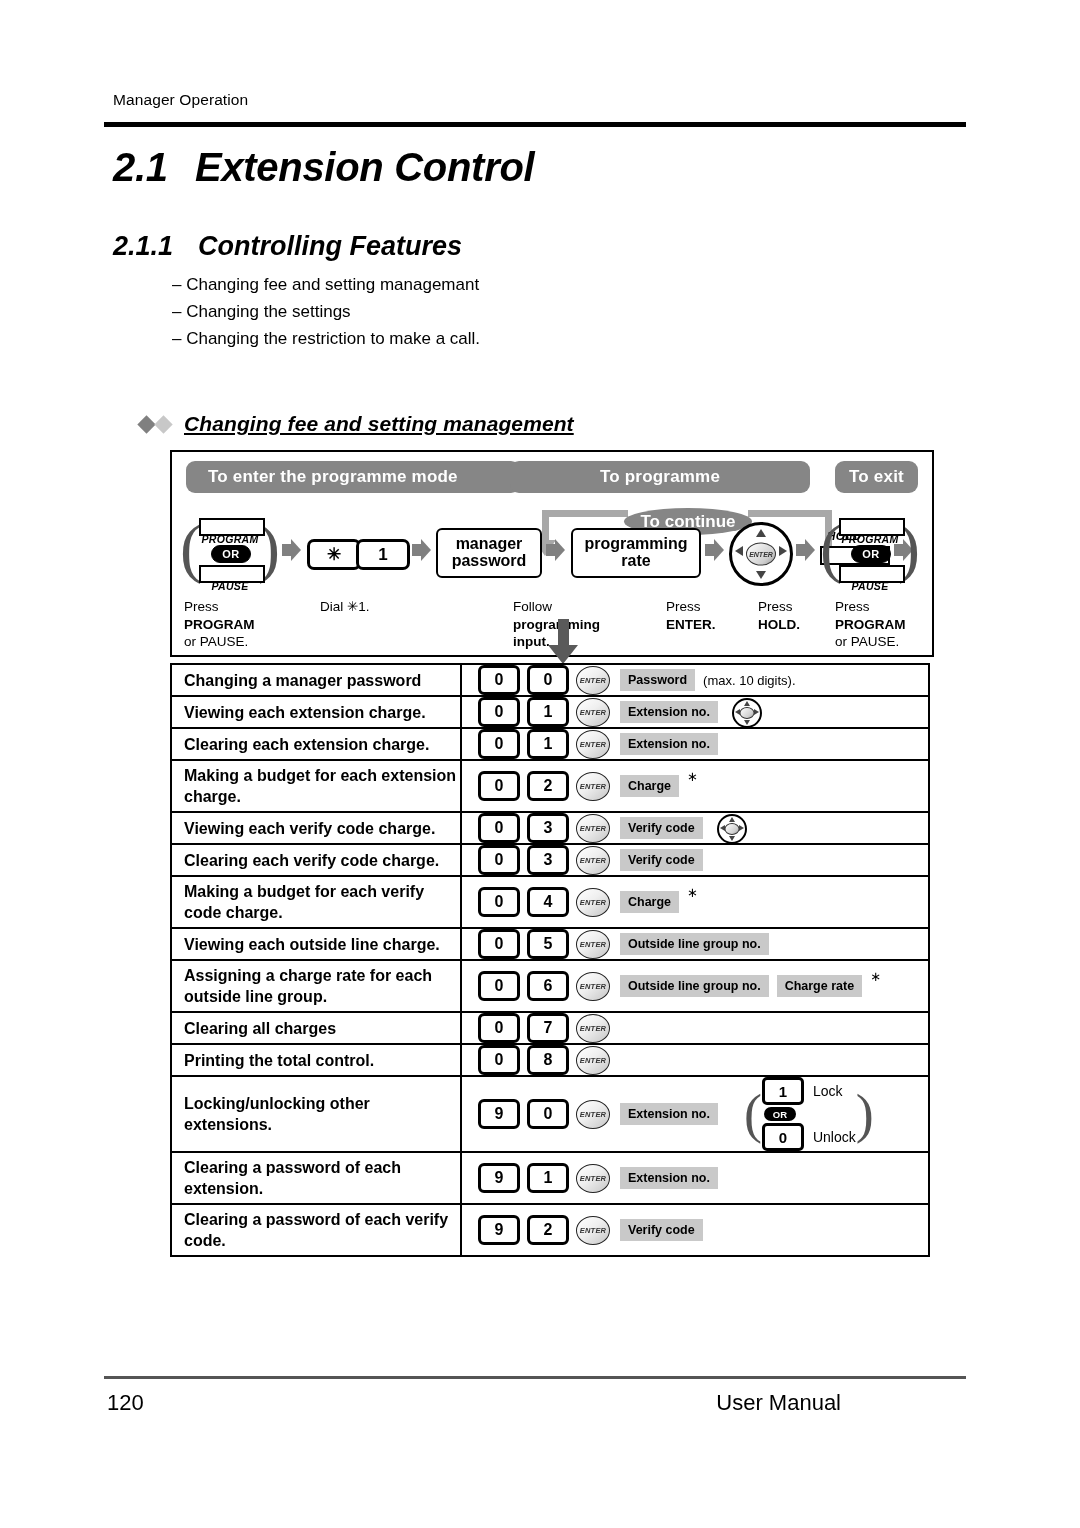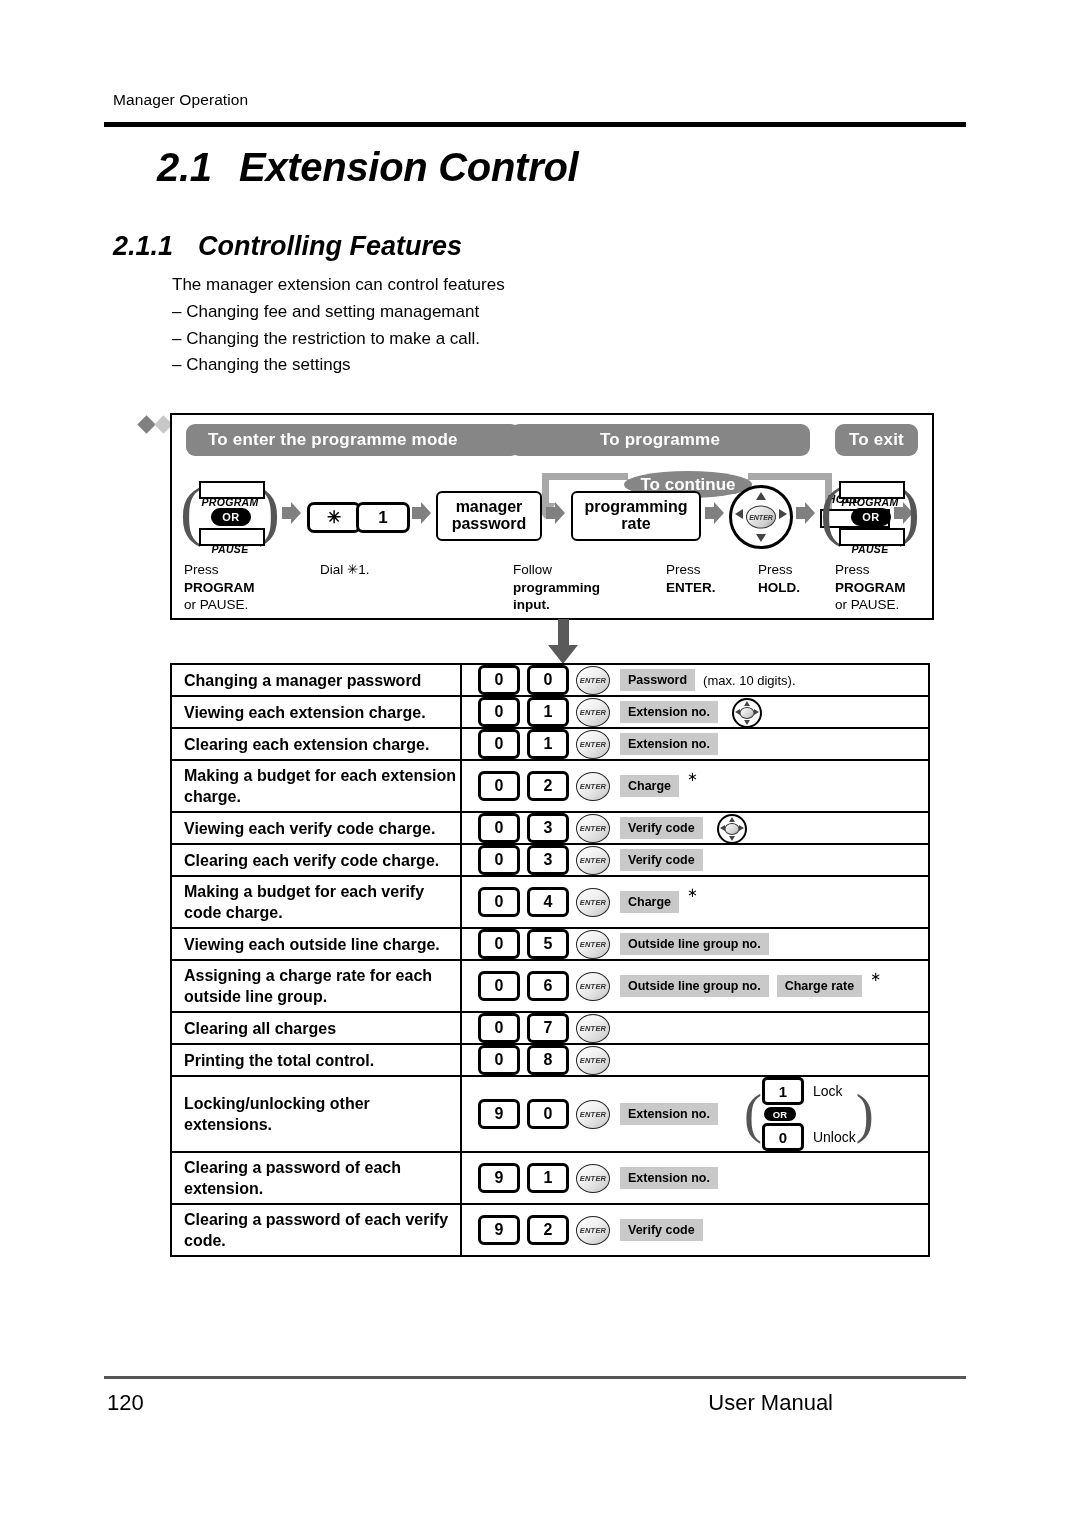--- a/index.html
+++ b/index.html
@@ -4,45 +4,45 @@
 <style>
   html,body{margin:0;padding:0;}
   body{
     width:1080px;height:1528px;
     background:#ffffff;
     font-family:"Liberation Sans", sans-serif;
     color:#000;
     position:relative;
     overflow:hidden;
   }
-  .page{position:absolute;left:0;top:0;width:946px;height:1528px;}
+  .page{position:absolute;left:0;top:0;width:946px;height:1528px;padding-left:8px;}
 
   
   .hdr-text{position:absolute;left:113px;top:91px;font-size:15.5px;letter-spacing:.1px;}
   .hdr-rule{position:absolute;left:104px;top:122px;width:862px;height:5px;background:#000;}
 
   
   .h1{position:absolute;left:113px;top:145px;font-size:40px;font-weight:bold;font-style:italic;letter-spacing:-.3px;}
-  .h1 .num{display:inline-block;width:82px;margin-left:44px;}
+  .h1 .num{display:inline-block;width:82px;}
   .h2{position:absolute;left:113px;top:219px;font-size:27px;font-weight:bold;font-style:italic;}
   .h2 .num{display:inline-block;width:85px;margin-top:12px;}
 
   
   .intro{position:absolute;left:172px;top:272px;font-size:17px;line-height:26.8px;}
   .intro div{white-space:nowrap;}
 
   
   .dh{position:absolute;left:140px;top:412px;display:flex;align-items:center;text-decoration:underline;}
   .dia{width:13px;height:13px;transform:rotate(45deg);margin-right:4px;}
   .dia.d1{background:#808080;}
   .dia.d2{background:#c8c8c8;margin-right:14px;}
   .dh-label{font-size:21px;font-weight:bold;font-style:italic;letter-spacing:.1px;}
 
   
-  .flowbox{position:absolute;left:170px;top:413px;width:760px;height:203px;border:2.5px solid #000;background:#fff;}
+  .flowbox{position:absolute;left:170px;top:450px;width:760px;height:203px;border:2.5px solid #000;background:#fff;}
   .pill{position:absolute;background:#868686;border-radius:9px;color:#fff;font-size:17px;font-weight:bold;
          display:flex;align-items:center;justify-content:center;letter-spacing:.2px;}
   .pill.enter-mode{left:14px;top:9px;width:312px;height:32px;justify-content:flex-start;padding-left:22px;}
   .pill.to-prog{left:338px;top:9px;width:300px;height:32px;}
   .pill.to-exit{left:663px;top:9px;width:83px;height:32px;}
 
   .tocont{position:absolute;left:452px;top:56px;width:128px;height:27px;background:#868686;border-radius:50%;
           color:#fff;font-size:17px;font-weight:bold;display:flex;align-items:center;justify-content:center;}
   
   .cl{position:absolute;background:#a8a8a8;}
@@ -141,24 +141,23 @@
   <div class="hdr-rule"></div>
 
   <div class="h1">
     <span class="num">2.1</span><span>Extension Control</span>
   </div>
   <div class="h2">
     <span class="num">2.1.1</span><span>Controlling Features</span>
   </div>
 
   <div class="intro">
-    <div>The manager extension can control features</div>
     <div>– Changing fee and setting managemant</div>
+    <div>– Changing the settings</div>
     <div>– Changing the restriction to make a call.</div>
-    <div>– Changing the settings</div>
   </div>
 
   <div class="dh">
     <span class="dia d1"></span>
     <span class="dia d2"></span>
     <span class="dh-label">Changing fee and setting management</span>
   </div>
 
   <div class="flowbox">
 

